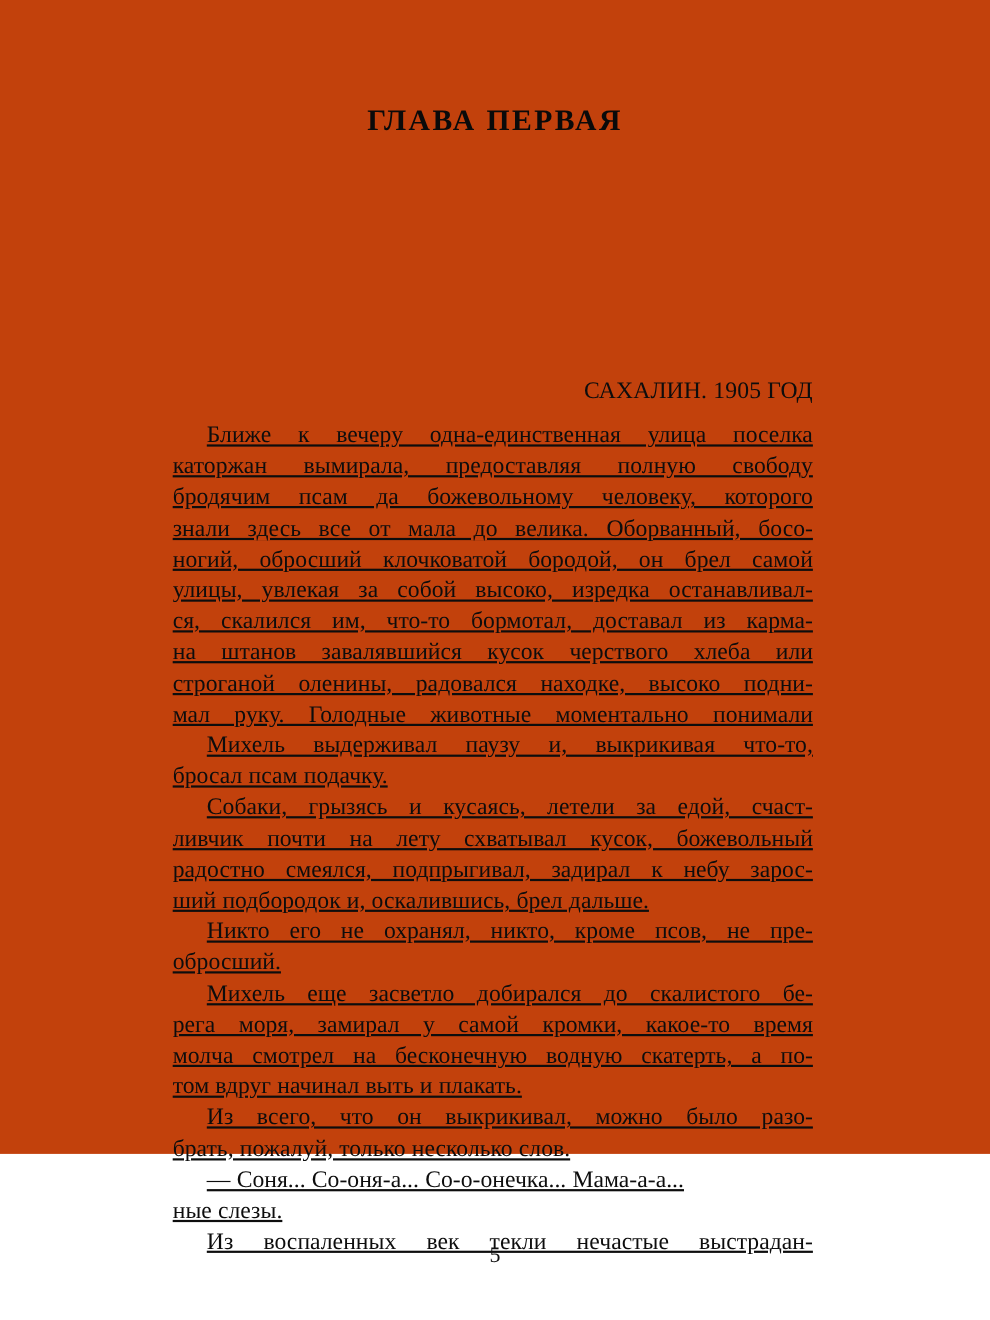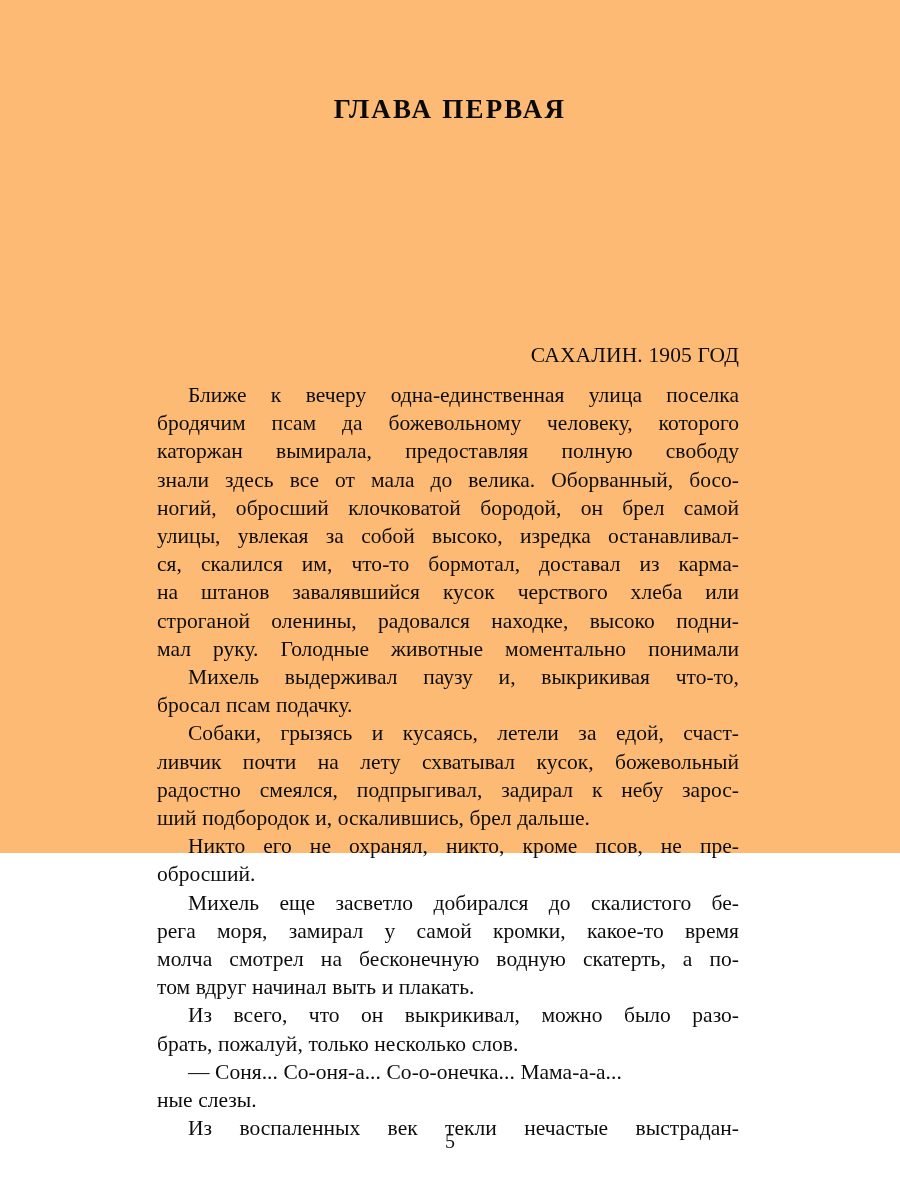--- a/index.html
+++ b/index.html
@@ -12,22 +12,22 @@
     height: 1200px;
     background: #ffffff;
     font-family: "Liberation Serif", "DejaVu Serif", serif;
     color: #0d0d0d;
     overflow: hidden;
   }
 
   .page {
     position: relative;
     width: 900px;
-    height: 853px;
-    background: #fdba74;
+    height: 1049px;
+    background: #c2410c;
     box-sizing: border-box;
   }
 
   
   .chapter-title {
     position: absolute;
     top: 74px;
     left: 0;
     width: 900px;
     text-align: center;
@@ -67,20 +67,21 @@
     letter-spacing: 0.02px;
     word-spacing: 0.2px;
     hyphens: manual;
     -webkit-hyphens: manual;
   }
 
   
   .body-para .ln {
     display: block;
     text-indent: 0;
+    text-decoration: underline;
   }
   .body-para .ln.first {
     text-indent: 31px;
   }
   
   .body-para .ln.j {
     text-align: justify;
     text-align-last: justify;
   }
   .body-para .ln.last {
@@ -107,22 +108,22 @@
 
   <h1 class="chapter-title">ГЛАВА ПЕРВАЯ</h1>
 
   <div class="text-column">
 
     <p class="dateline">САХАЛИН. 1905 ГОД</p>
 
     <div id="paragraphs-host">
         <p class="body-para">
           <span class="ln first j">Ближе к вечеру одна-единственная улица поселка</span>
+          <span class="ln j">каторжан вымирала, предоставляя полную свободу</span>
           <span class="ln j">бродячим псам да божевольному человеку, которого</span>
-          <span class="ln j">каторжан вымирала, предоставляя полную свободу</span>
           <span class="ln j">знали здесь все от мала до велика. Оборванный, босо-</span>
           <span class="ln j">ногий, обросший клочковатой бородой, он брел самой</span>
           <span class="ln j">улицы, увлекая за собой высоко, изредка останавливал-</span>
           <span class="ln j">ся, скалился им, что-то бормотал, доставал из карма-</span>
           <span class="ln j">на штанов завалявшийся кусок черствого хлеба или</span>
           <span class="ln j">строганой оленины, радовался находке, высоко подни-</span>
           <span class="ln j">мал руку. Голодные животные моментально понимали</span>
         </p>
         <p class="body-para">
           <span class="ln first j">Михель выдерживал паузу и, выкрикивая что-то,</span>

